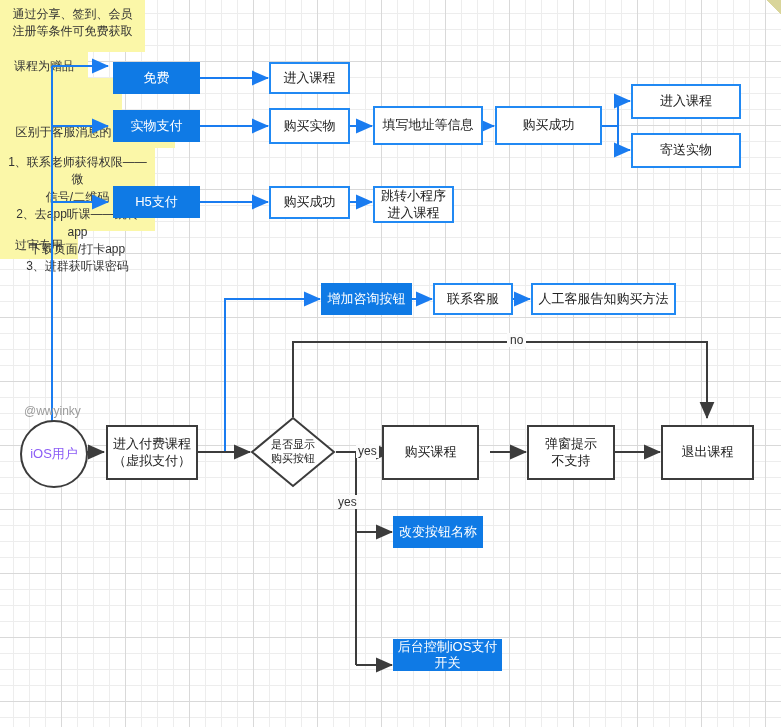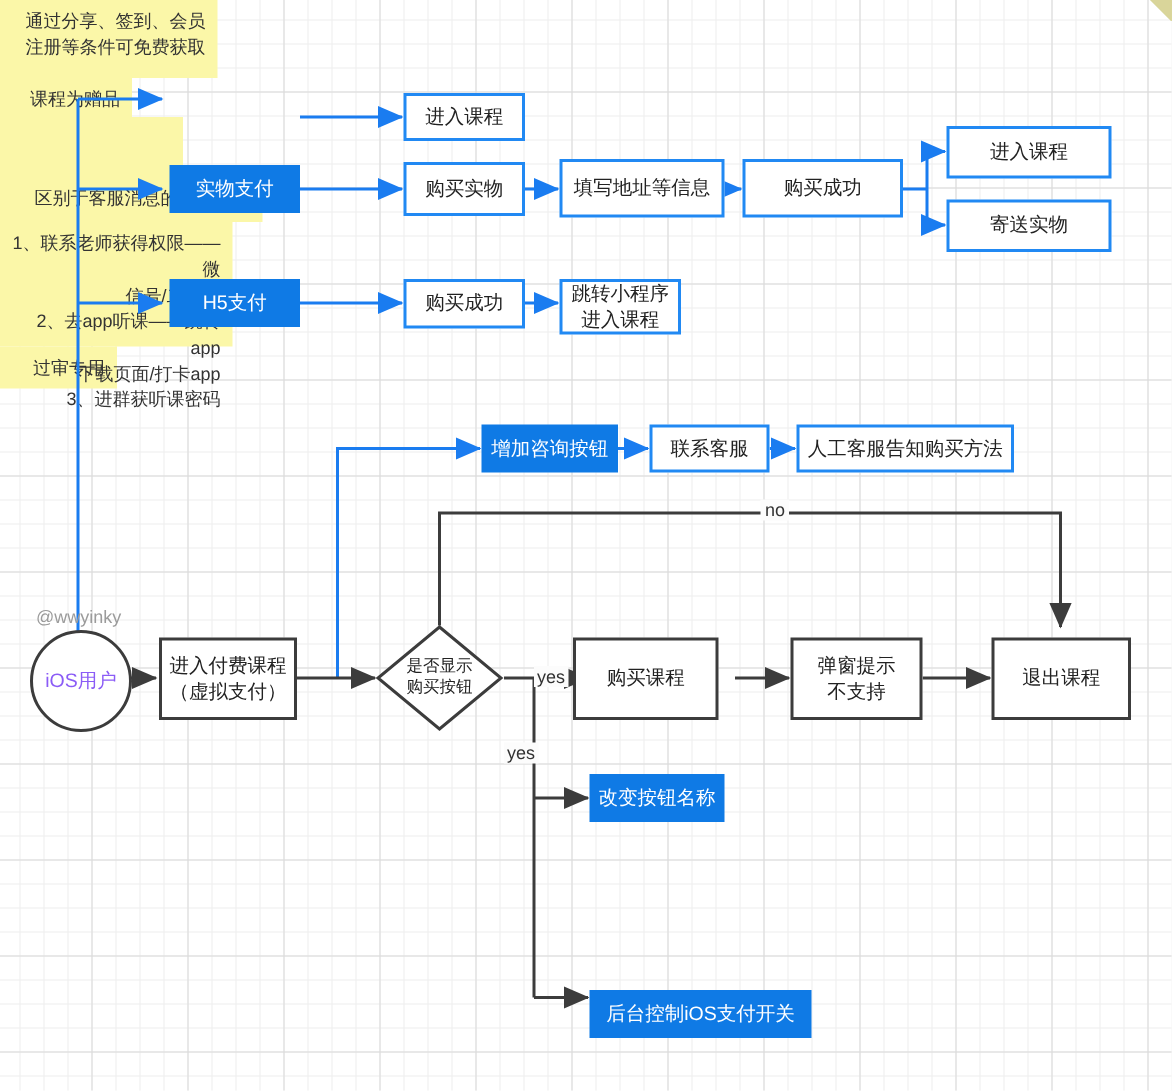--- a/index.html
+++ b/index.html
@@ -21,21 +21,21 @@
     background-size:64px 64px,64px 64px,16px 16px,16px 16px;
     background-position:-3px -3px,-3px -3px,-3px -3px,-3px -3px;
   }
   svg#wires{position:absolute;left:0;top:0;width:781px;height:727px;pointer-events:none;}
 
   .node{position:absolute;box-sizing:border-box;display:flex;align-items:center;justify-content:center;text-align:center;line-height:1.25;}
   .blue{background:#0f7ae5;color:#ffffff;font-size:13px;}
   .wbox{background:#ffffff;border:2px solid #2189f3;color:#222;font-size:13px;}
   .gbox{background:#ffffff;border:2px solid #3c3c3c;color:#222;font-size:13px;}
   .note{background:#fbf7a8;color:#333;font-size:12px;line-height:1.45;
-        display:block;text-align:right;padding:6px 8px;box-sizing:border-box;}
+        display:block;text-align:center;padding:6px 8px;box-sizing:border-box;}
   .note .fold{position:absolute;right:0;top:0;width:0;height:0;
         border-top:14px solid #d9d59a;border-left:14px solid transparent;}
   .circle{position:absolute;border:2px solid #3c3c3c;border-radius:50%;
         background:#fff;display:flex;align-items:center;justify-content:center;
         font-size:13px;color:#8b5cf6;}
   .diamond{position:absolute;}
   .diamond .dtext{position:absolute;left:0;top:0;width:100%;height:100%;
         display:flex;align-items:center;justify-content:center;
         font-size:11px;color:#222;text-align:center;line-height:1.25;}
   .edge-label{position:absolute;font-size:12px;color:#333;background:transparent;}
@@ -140,20 +140,21 @@
 2、去app听课——跳转app
 下载页面/打卡app
 3、进群获听课密码</span>
   </div>
 
   <div class="note" style="left:392px;top:685px;width:78px;height:28px;">
     <span class="fold"></span>
     <span style="white-space:pre-line">过审专用</span>
   </div>
 
+  <div class="node blue" style="left:113px;top:62px;width:87px;height:32px;">免费</div>
 
   <div class="node blue" style="left:113px;top:110px;width:87px;height:32px;">实物支付</div>
 
   <div class="node blue" style="left:113px;top:186px;width:87px;height:32px;">H5支付</div>
 
   <div class="node wbox" style="left:269px;top:62px;width:81px;height:32px;">进入课程</div>
 
   <div class="node wbox" style="left:269px;top:108px;width:81px;height:36px;">购买实物</div>
 
   <div class="node wbox" style="left:373px;top:106px;width:110px;height:39px;">填写地址等信息</div>
@@ -190,21 +191,21 @@
 
   <div class="node gbox" style="left:382px;top:425px;width:97px;height:55px;">购买课程</div>
 
   <div class="node gbox" style="left:527px;top:425px;width:88px;height:55px;white-space:pre-line">弹窗提示
 不支持</div>
 
   <div class="node gbox" style="left:661px;top:425px;width:93px;height:55px;">退出课程</div>
 
   <div class="node blue" style="left:393px;top:516px;width:90px;height:32px;">改变按钮名称</div>
 
-  <div class="node blue" style="left:393px;top:660px;width:148px;height:32px;">后台控制iOS支付开关</div>
+  <div class="node blue" style="left:393px;top:639px;width:109px;height:32px;">后台控制iOS支付开关</div>
 
   <div class="edge-label" style="left:492px;top:333px;background:#fcfcfc;padding:0 3px;margin-left:15px;">no</div>
 
   <div class="edge-label" style="left:356px;top:444px;background:#fcfcfc;padding:0 2px;">yes</div>
 
   <div class="edge-label" style="left:336px;top:495px;background:#fcfcfc;padding:0 2px;">yes</div>
 
 </div>
 
 </body></html>

